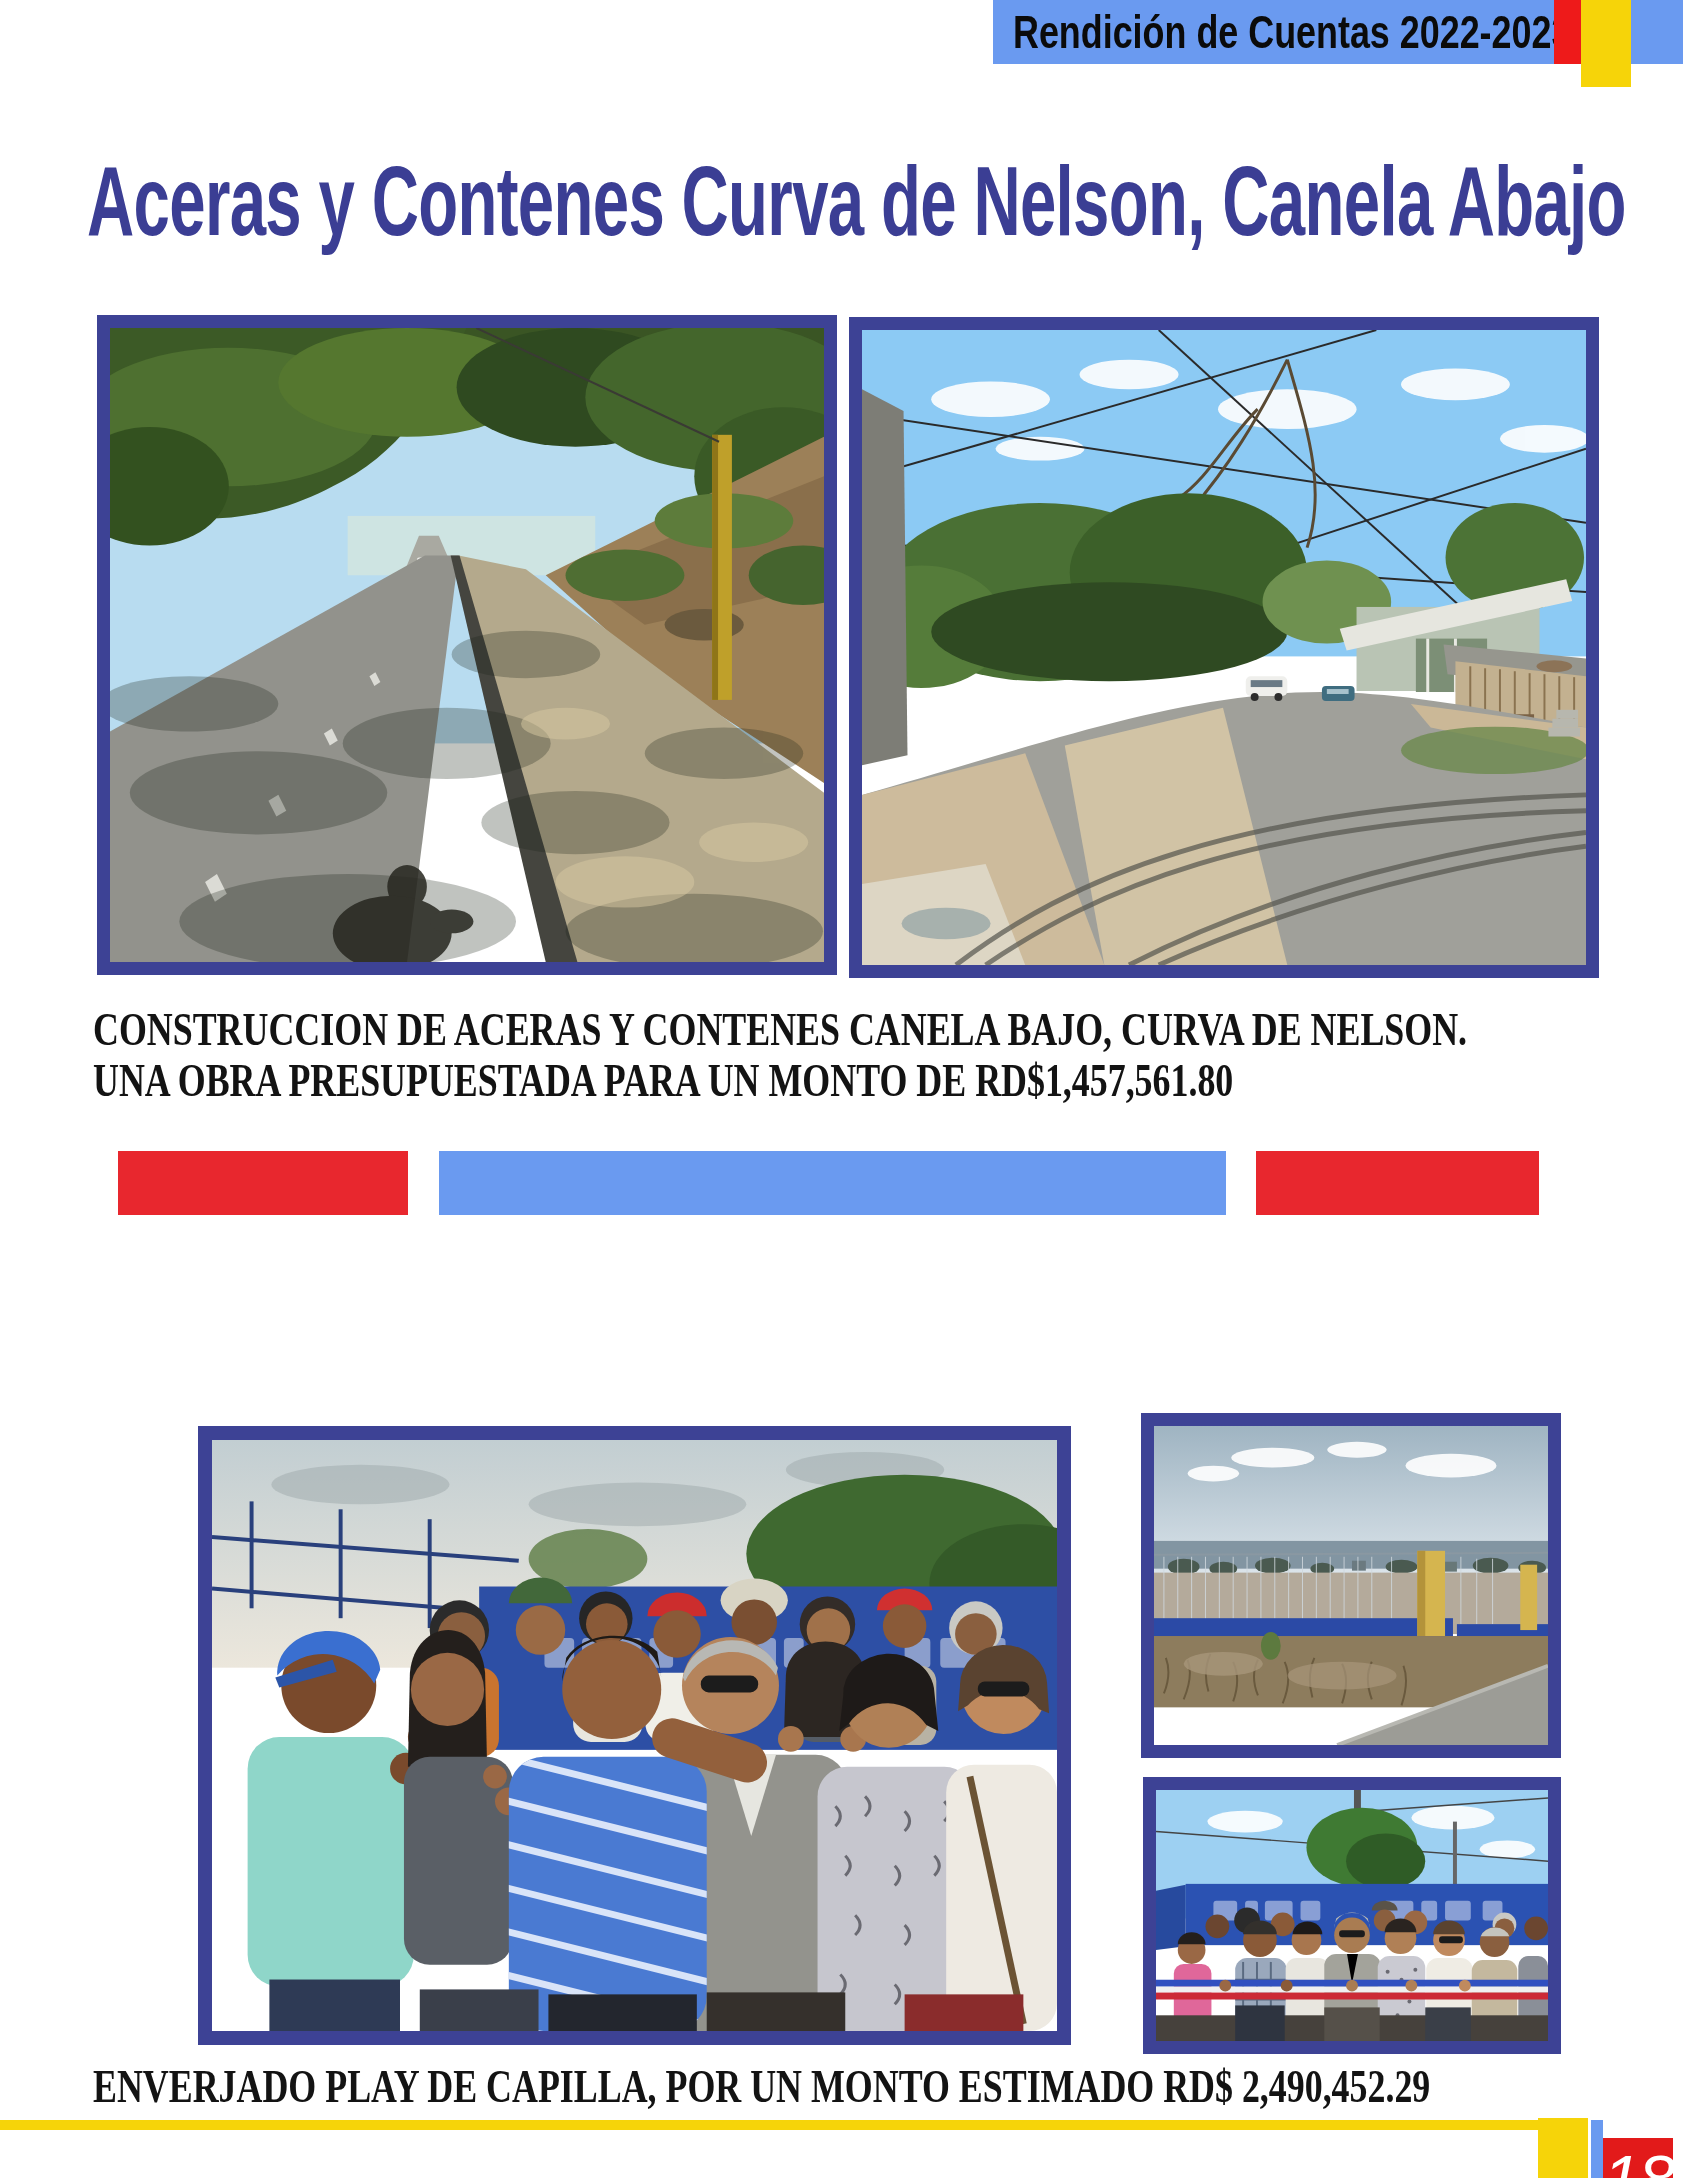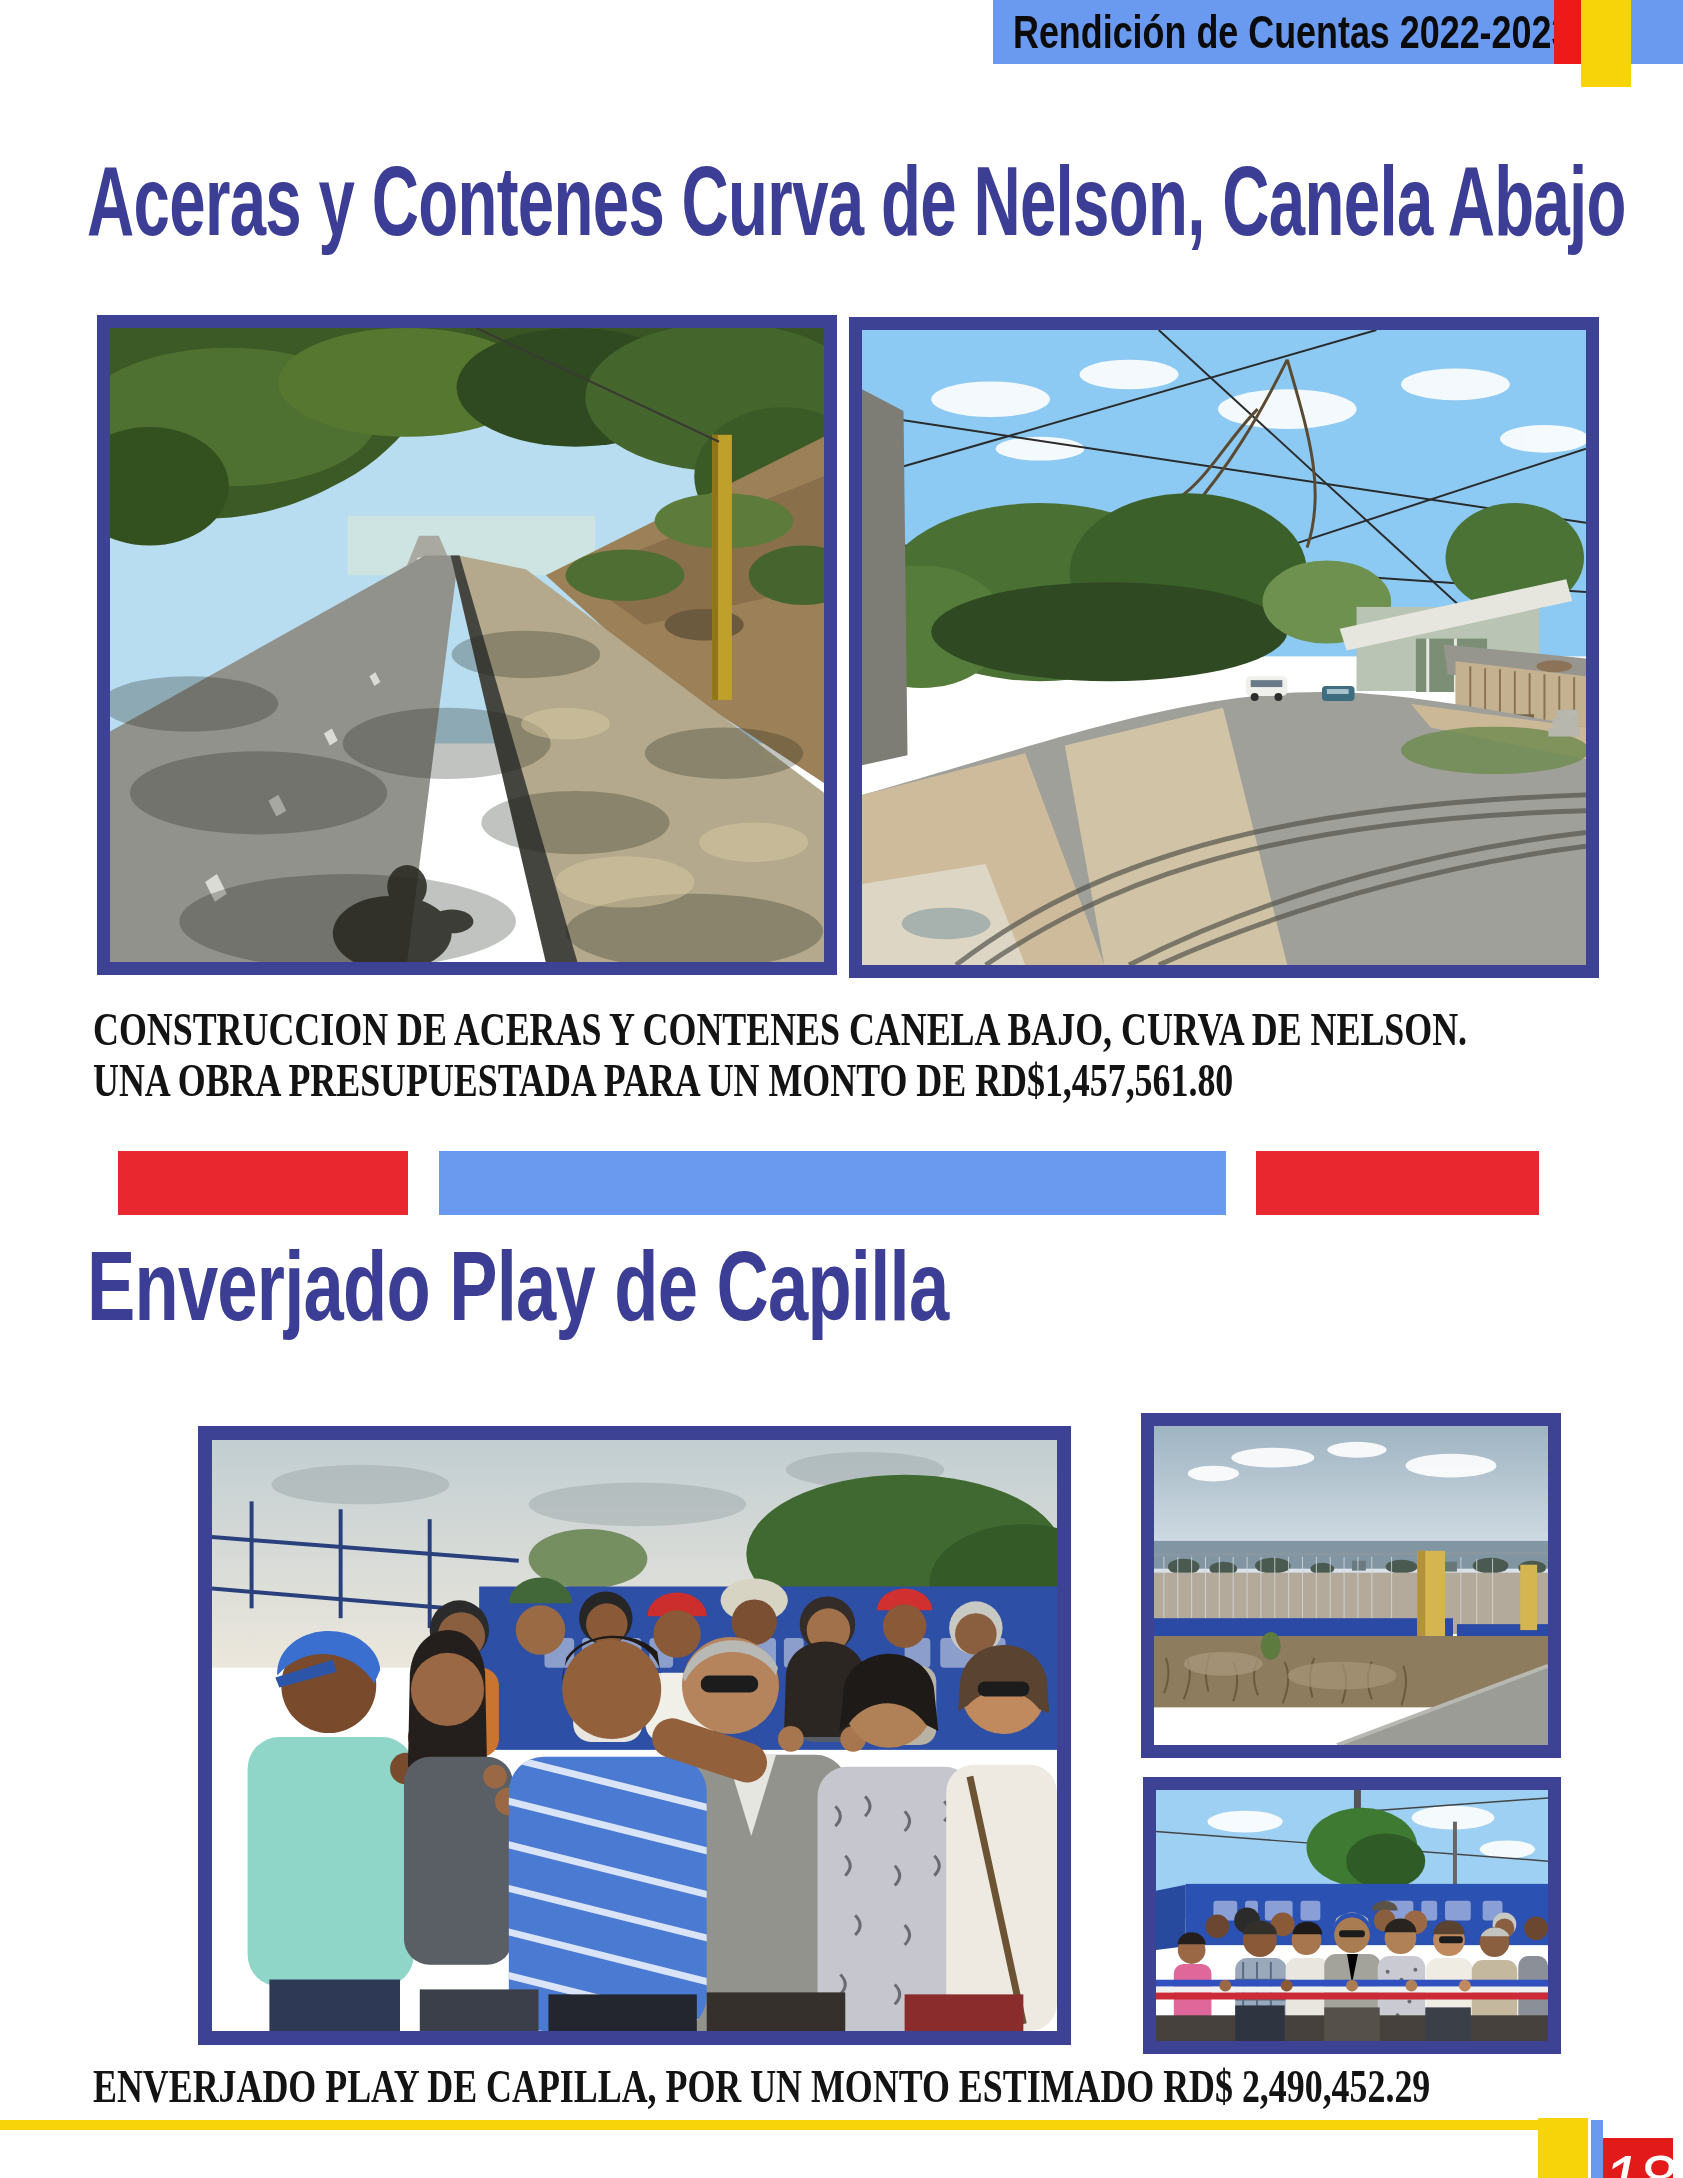--- a/index.html
+++ b/index.html
@@ -219,23 +219,20 @@
 
   <div class="caption c1">
     <div><span class="cond">CONSTRUCCION DE ACERAS Y CONTENES CANELA BAJO, CURVA DE NELSON.</span></div>
     <div><span class="cond">UNA OBRA PRESUPUESTADA PARA UN MONTO DE RD$1,457,561.80</span></div>
   </div>
 
   <div class="bar bar-red b1"></div>
   <div class="bar bar-blue b2"></div>
   <div class="bar bar-red b3"></div>
 
-  <div class="title t2">
-    <span class="cond">Enverjado Play de Capilla</span>
-  </div>
 
   <figure class="frame f3">
     <svg viewBox="0 0 854 597" preserveAspectRatio="none">
       <defs>
         <linearGradient id="gC" x1="0" y1="0" x2="0" y2="1">
           <stop offset="0" stop-color="#c2ced2"></stop>
             <stop offset="1" stop-color="#ece7dc"></stop>
         </linearGradient>
         <clipPath id="shirtClip">
             <rect x="300" y="320" width="200" height="277" rx="35"></rect>

